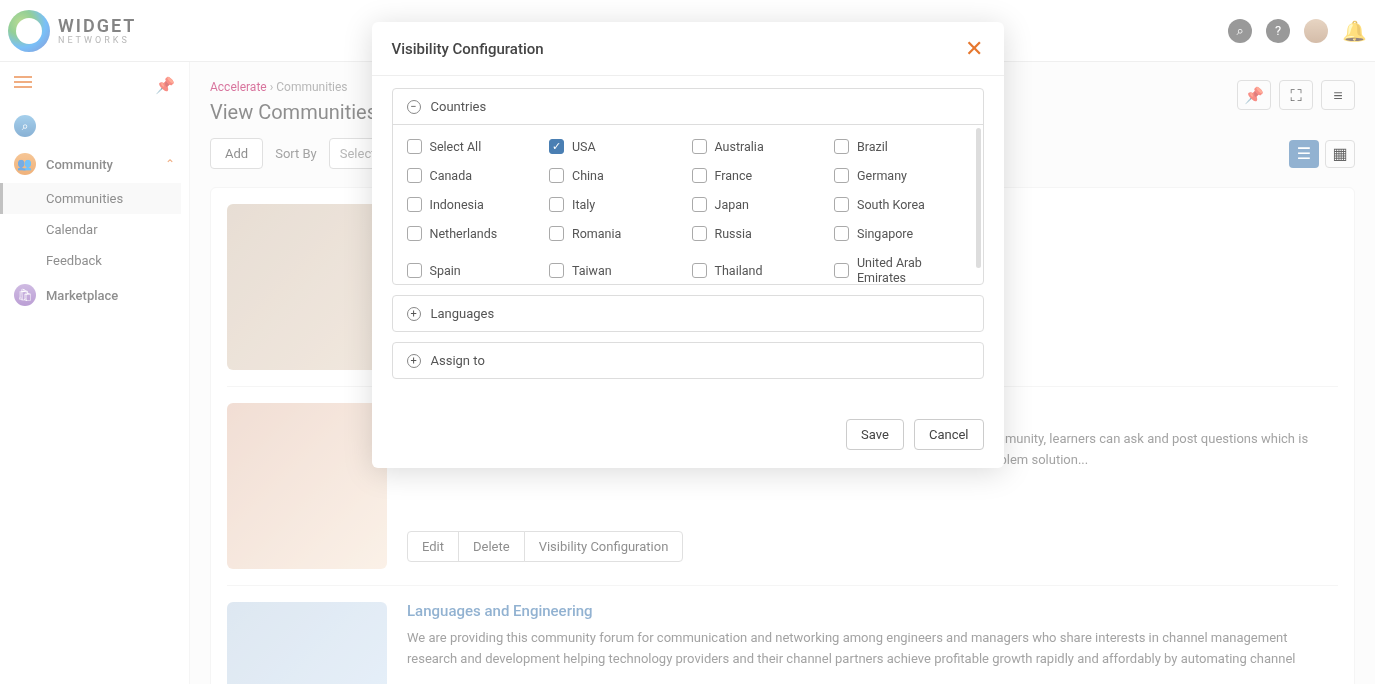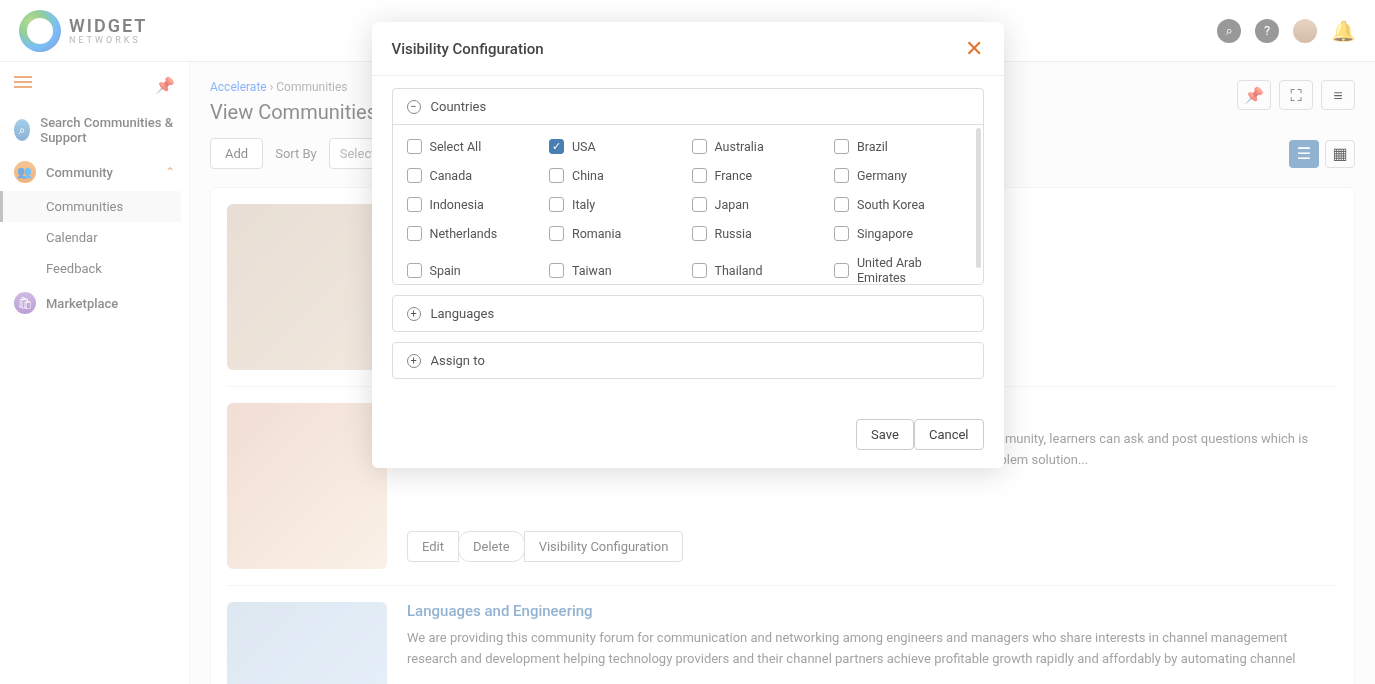--- a/index.html
+++ b/index.html
@@ -1,17 +1,17 @@
 <!DOCTYPE html>
 <html><head>
 <meta charset="utf-8">
 <style>
 *{box-sizing:border-box;margin:0;padding:0;font-family:-apple-system,BlinkMacSystemFont,"Segoe UI",Roboto,sans-serif}
 body{width:1375px;height:684px;overflow:hidden;background:#fff;position:relative}
-.topbar{height:62px;display:flex;align-items:center;padding:0 19px;border-bottom:1px solid #e5e5e5}
+.topbar{height:62px;display:flex;align-items:center;padding:0 8px;border-bottom:1px solid #e5e5e5}
 .logo{display:flex;align-items:center;gap:8px}
 .logo-mark{width:42px;height:42px;background:radial-gradient(circle at 30% 30%,#8bc34a 0%,#4caf50 30%,#2196f3 60%,#3f51b5 100%);border-radius:50%;position:relative}
 .logo-mark::after{content:"";position:absolute;top:8px;left:8px;width:26px;height:26px;background:#fff;border-radius:50%}
 .logo-text{color:#333;font-size:18px;font-weight:600;letter-spacing:2px;line-height:1}
 .logo-sub{color:#888;font-size:9px;letter-spacing:3px}
 .topnav{display:flex;gap:24px;margin-left:40px}
 .topnav a{color:#555;text-decoration:none;font-size:14px}
 .topright{margin-left:auto;display:flex;align-items:center;gap:14px}
 .icon-btn{width:24px;height:24px;border-radius:50%;background:#555;display:flex;align-items:center;justify-content:center;color:#fff;font-size:13px;cursor:pointer}
 .avatar{width:24px;height:24px;border-radius:50%;background:linear-gradient(#d7b89a,#b89070)}
@@ -25,55 +25,55 @@
 .side-item.head{font-weight:500}
 .side-icon{width:22px;height:22px;border-radius:50%;background:#f0f0f0;display:flex;align-items:center;justify-content:center;font-size:12px}
 .side-icon.blue{background:linear-gradient(#6ab0e0,#3a7db8);color:#fff}
 .side-icon.orange{background:linear-gradient(#f0a050,#e67e22);color:#fff}
 .side-icon.purple{background:linear-gradient(#b08ed0,#8e5fb8);color:#fff}
 .sub{padding-left:38px}
 .sub.active{background:#f5f5f5;border-left:3px solid #999;margin-left:-8px;padding-left:43px}
 .chev{margin-left:auto;color:#e6772e;font-size:12px}
 .content{flex:1;padding:18px 20px;overflow:hidden;background:#fafafa;position:relative}
 .breadcrumb{font-size:12px;color:#888}
-.breadcrumb a{color:#3b82f6;text-decoration:none}
+.breadcrumb a{color:#be185d;text-decoration:none}
 .page-title{font-size:20px;color:#444;margin:6px 0 14px}
 .actions{display:flex;gap:12px;align-items:center;margin-bottom:18px}
 .btn{border:1px solid #ccc;background:#fff;padding:7px 14px;border-radius:4px;font-size:13px;cursor:pointer;color:#444}
 .sort-lbl{font-size:13px;color:#666}
 .select{border:1px solid #ccc;border-radius:4px;padding:7px 10px;font-size:13px;color:#888;min-width:100px;background:#fff}
 .view-toggle{display:flex;gap:6px}
 .sq.active{background:#4a7fb3;color:#fff;border-color:#4a7fb3}
 .card{display:flex;gap:20px;padding:16px 0;border-bottom:1px solid #eee}
 .thumb{width:160px;height:166px;border-radius:6px;background:linear-gradient(135deg,#d8c8b8,#e8d8c8);flex-shrink:0;position:relative;overflow:hidden}
 .thumb.t2{background:linear-gradient(135deg,#e8c8b8,#f8e8d8)}
 .thumb.t3{background:linear-gradient(135deg,#c8d8e8,#d8e8f8)}
 .card-body{flex:1}
 .card-title{color:#4a7fb3;font-size:15px;font-weight:500;margin-bottom:8px;cursor:pointer}
 .card-desc{font-size:13px;color:#666;line-height:1.6;margin-bottom:8px}
 .more{color:#4a7fb3;font-size:13px;cursor:pointer}
 .card-actions{display:flex;margin-top:60px}
-.card-actions .btn{border-radius:12px;margin-left:-1px}
+.card-actions .btn{border-radius:0;margin-left:-1px}
 .card-actions .btn:first-child{border-radius:4px 0 0 4px;margin-left:0}
 .card-actions .btn:last-child{border-radius:0 4px 4px 0}
 .top-right-tools{position:absolute;top:18px;right:20px;display:flex;gap:8px}
 .overlay{position:fixed;inset:0;background:rgba(255,255,255,0.4);display:flex;align-items:flex-start;justify-content:center;z-index:100}
 .modal{margin-top:22px;width:632px;background:#fff;border-radius:6px;box-shadow:0 4px 30px rgba(0,0,0,0.15)}
 .modal-header{padding:14px 20px;display:flex;align-items:center;justify-content:space-between;border-bottom:1px solid #eee}
 .modal-title{font-size:15px;color:#444;font-weight:500}
 .close{color:#e6772e;font-size:22px;cursor:pointer;font-weight:300}
 .modal-body{padding:12px 20px 18px}
 .section{border:1px solid #ddd;border-radius:4px;margin-bottom:10px}
 .section-h{padding:10px 14px;display:flex;align-items:center;gap:10px;font-size:13px;color:#555;cursor:pointer}
 .exp{width:14px;height:14px;border-radius:50%;border:1px solid #888;display:flex;align-items:center;justify-content:center;font-size:11px;line-height:1;color:#555}
 .section-body{padding:14px;border-top:1px solid #ddd;display:grid;grid-template-columns:repeat(4,1fr);gap:14px 8px;max-height:160px;overflow-y:auto}
 .cb{display:flex;align-items:center;gap:8px;font-size:12.5px;color:#555;cursor:pointer}
 .box{width:15px;height:15px;border:1.5px solid #aaa;border-radius:3px;flex-shrink:0;display:flex;align-items:center;justify-content:center}
 .box.checked{background:#4a7fb3;border-color:#4a7fb3;color:#fff;font-size:11px}
-.modal-footer{padding:12px 20px 18px;display:flex;justify-content:flex-end;}
+.modal-footer{padding:12px 20px 18px;display:flex;justify-content:flex-end;gap:10px}
 .scrollbar{position:absolute;right:2px;top:4px;width:5px;height:140px;background:#ddd;border-radius:3px}
 .sbody-wrap{position:relative}
 </style>
 </head>
 <body>
 
 <div class="topbar">
   <div class="logo">
     <div class="logo-mark"></div>
     <div>
@@ -94,21 +94,20 @@
     <div class="side-top">
       <div class="ham">
           <span></span>
           <span></span>
           <span></span>
         </div>
       <div class="pin">📌</div>
     </div>
     <div class="side-item head">
       <div class="side-icon blue">⌕</div>
-      <span>Search Communities &amp; Support</span>
     </div>
     <div class="side-item head">
       <div class="side-icon orange">👥</div>
       <span>Community</span>
       <span class="chev">⌃</span>
     </div>
     <div class="side-item sub active">
         <span>Communities</span>
       </div>
     <div class="side-item sub">

